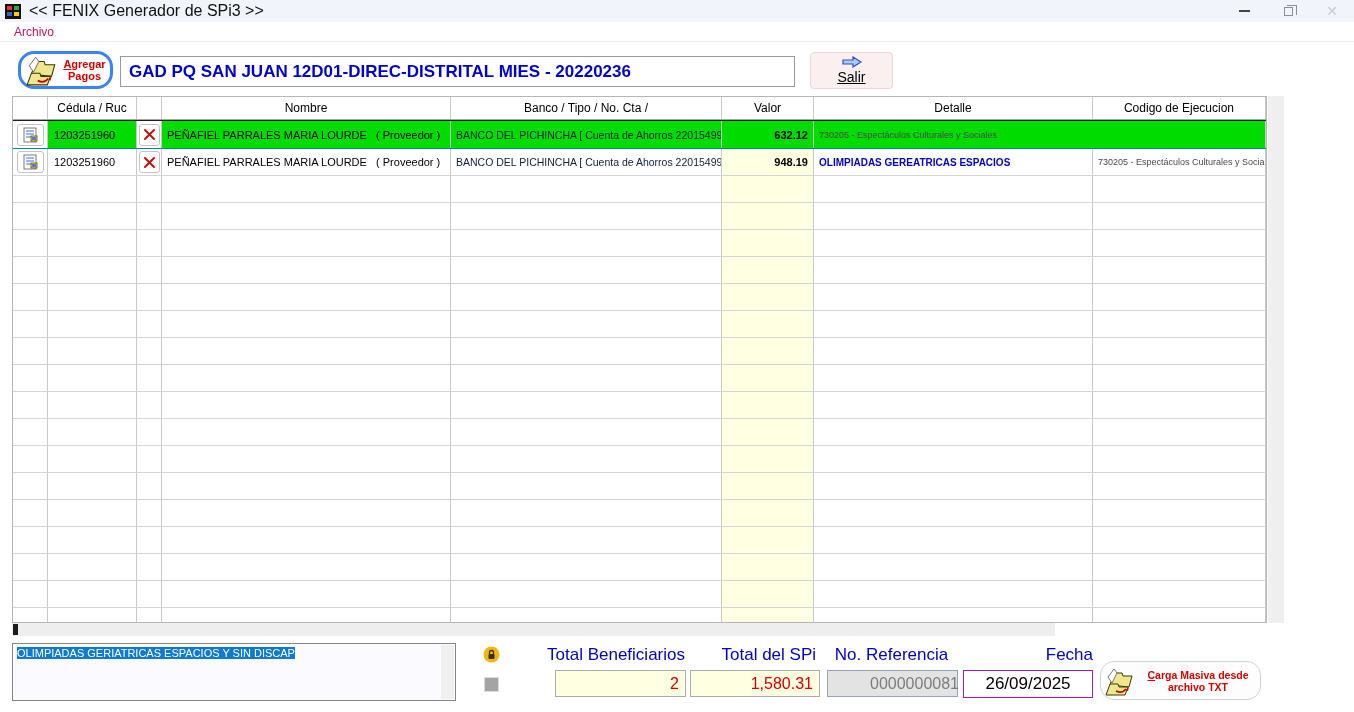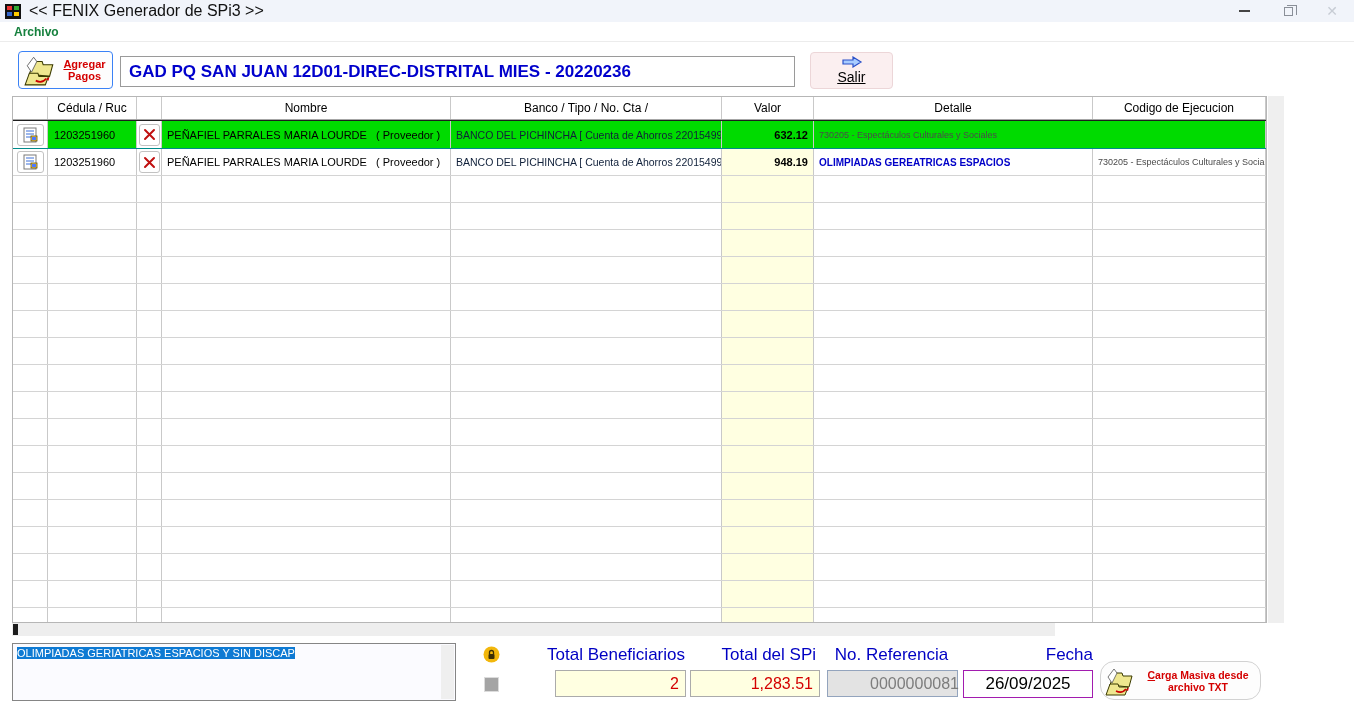--- a/index.html
+++ b/index.html
@@ -11,24 +11,24 @@
   .app-icon { width:16px; height:15px; margin:0 8px 0 5px; }
   .title-text { font-size:16px; color:#111; }
   .win-controls { position:absolute; right:0; top:0; height:22px; display:flex; }
   .win-btn { width:44px; height:22px; display:flex; align-items:center; justify-content:center; }
   .glyph-min { width:11px; height:2px; background:#444; }
   .glyph-max { width:9px; height:9px; border:1px solid #8a8f98; position:relative; background:#f1f4fa; }
   .glyph-max:before { content:""; position:absolute; left:2px; top:-3px; width:9px; height:9px; border:1px solid #8a8f98; border-bottom:none; border-left:none; }
   .glyph-close { font-size:14px; color:#c7ccd4; line-height:1; }
 
   .menubar { position:absolute; left:0; top:22px; width:1354px; height:20px; background:#ffffff; border-bottom:1px solid #ececec; }
-  .menu-item { position:absolute; left:10px; top:2px; font-size:12px; color:#15803d; padding:1px 4px;font-weight:bold; }
+  .menu-item { position:absolute; left:10px; top:2px; font-size:12px; color:#be185d; padding:1px 4px; }
 
   
-  .btn-agregar { position:absolute; left:18px; top:51px; width:95px; height:38px; background:#fdfdfd; border:1px solid #3b82f6; border-radius:4px; display:flex; align-items:center; padding-left:4px; cursor:default; }
+  .btn-agregar { position:absolute; left:18px; top:51px; width:95px; height:38px; background:#fdfdfd; border:3px solid #3b82f6; border-radius:16px; display:flex; align-items:center; padding-left:4px; cursor:default; }
   .btn-agregar .txt { color:#d40000; font-weight:bold; font-size:11px; line-height:12px; text-align:center; flex:1; }
   .accel-line::first-letter { text-decoration:underline; }
   .entity-field { position:absolute; left:120px; top:56px; width:675px; height:31px; background:#ffffff; border:1px solid #9a9a9a; display:flex; align-items:center; padding-left:8px; font-size:17px; font-weight:bold; color:#0000cc; white-space:nowrap; overflow:hidden; }
   .btn-salir { position:absolute; left:810px; top:52px; width:83px; height:37px; background:#fbeff0; border:1px solid #ecd6d8; border-radius:4px; display:flex; flex-direction:column; align-items:center; justify-content:center; gap:1px; cursor:default; }
   .btn-salir .txt { font-size:14px; color:#000;text-decoration:underline; }
 
   
   .grid { position:absolute; left:12px; top:96px; width:1255px; height:527px; border:1px solid #b6b6b6; overflow:hidden; background:#fff; }
   .g-row { display:flex; height:27px; border-bottom:1px solid #d4d4d4; }
   .g-head { height:23px; border-bottom:1px solid #a6a6a6; }
@@ -407,21 +407,21 @@
   <path d="M6.5 8 V6.5 a2 2 0 0 1 4 0 V8" fill="none" stroke="#3b2f05" stroke-width="1.3"></path>
 </svg>
 <div class="gray-square"></div>
 
 <div class="f-label" style="left:517px; width:168px;">Total Beneficiarios</div>
 <div class="f-label" style="left:700px; width:116px;">Total del SPi</div>
 <div class="f-label" style="left:826px; width:131px; text-align:center;">No. Referencia</div>
 <div class="f-label" style="left:963px; width:130px;">Fecha</div>
 
 <div class="f-box ylwbox" style="left:555px; width:131px;">2</div>
-<div class="f-box ylwbox" style="left:690px; width:130px;">1,283.51</div>
+<div class="f-box ylwbox" style="left:690px; width:130px;">1,580.31</div>
 <div class="f-box refbox" style="left:827px; width:131px;">0000000081</div>
 <div class="f-box datebox" style="left:963px; width:130px; height:28px;">26/09/2025</div>
 
 <div class="btn-carga">
   <svg width="32" height="32" viewBox="0 0 32 32">
       <use href="#folders-icon"></use>
     </svg>
   <div class="txt">
     <div class="accel-line">Carga Masiva desde</div>
     <div>archivo TXT</div>

